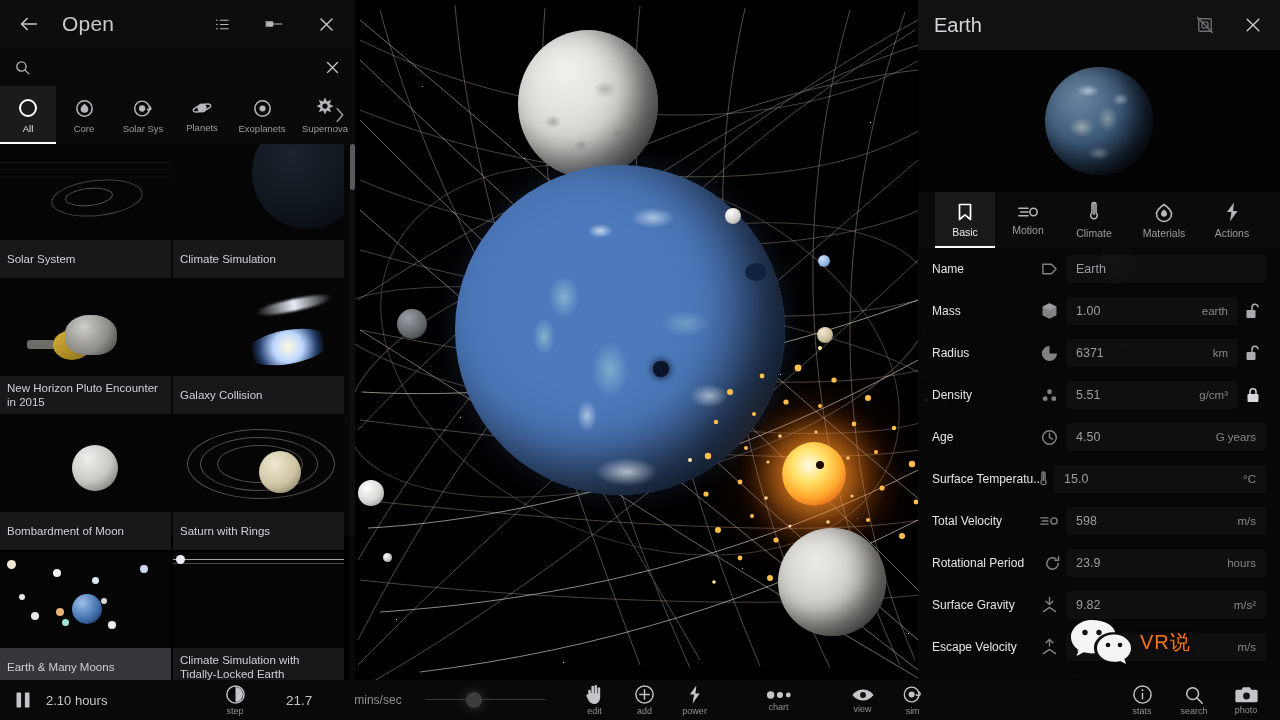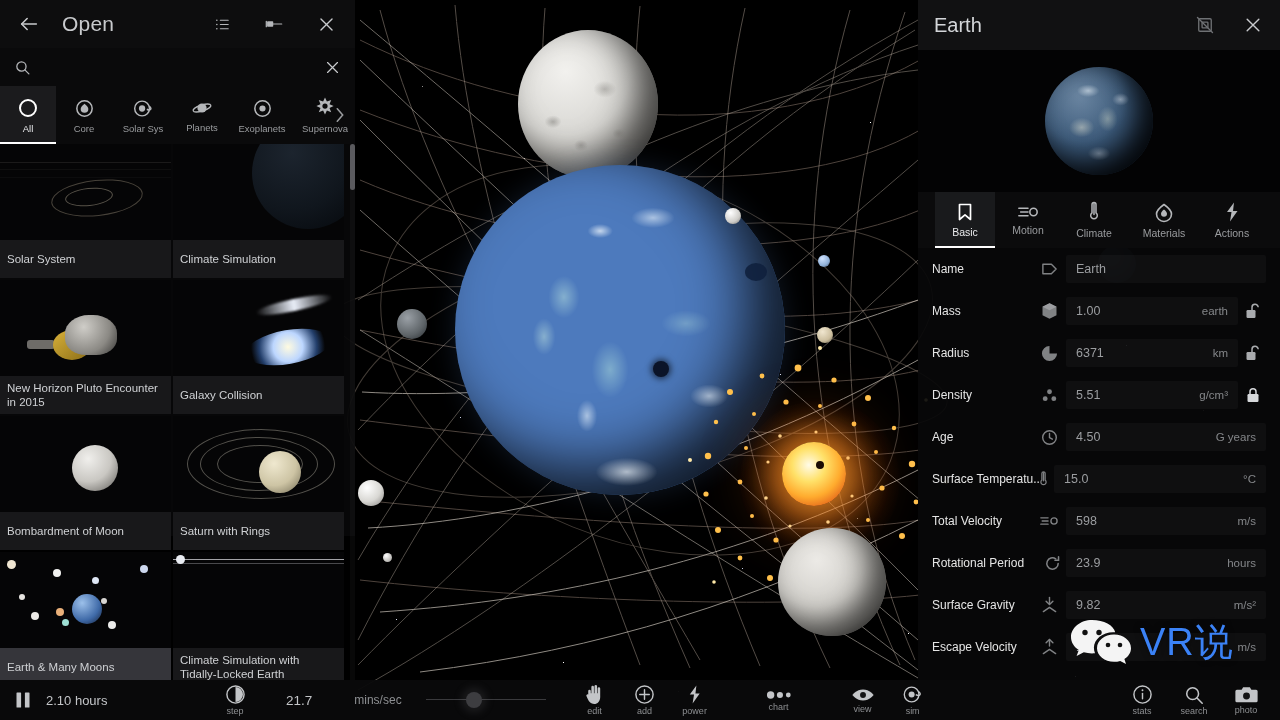--- a/index.html
+++ b/index.html
@@ -300,21 +300,21 @@
   .bb-tools{ display:flex; align-items:center; margin-left:24px; gap:0; }
   .bb-tools .bb-item{ width:50px; }
   .bb-chart{ margin-left:34px; }
   .bb-view{ margin-left:34px; }
   .bb-right{ position:absolute; right:8px; display:flex; align-items:center; gap:0; }
   .bb-right .bb-item{ width:52px; }
 
   
   .watermark{ position:absolute; left:1070px; top:618px; display:flex; align-items:center; gap:8px;
     pointer-events:none; }
-  .wm-text{ color:#3b82f6; font-size:38px; letter-spacing:1px; line-height:1; text-shadow:0 0 6px rgba(0,0,0,.5); }
+  .wm-text{ color:#f97316; font-size:20px; letter-spacing:1px; line-height:1; text-shadow:0 0 6px rgba(0,0,0,.5); }
 
   svg{ display:block; }
 </style>
 </head>
 <body>
 
 <div class="app">
 
   <div class="scene">
     <div class="stars starsA"></div>

